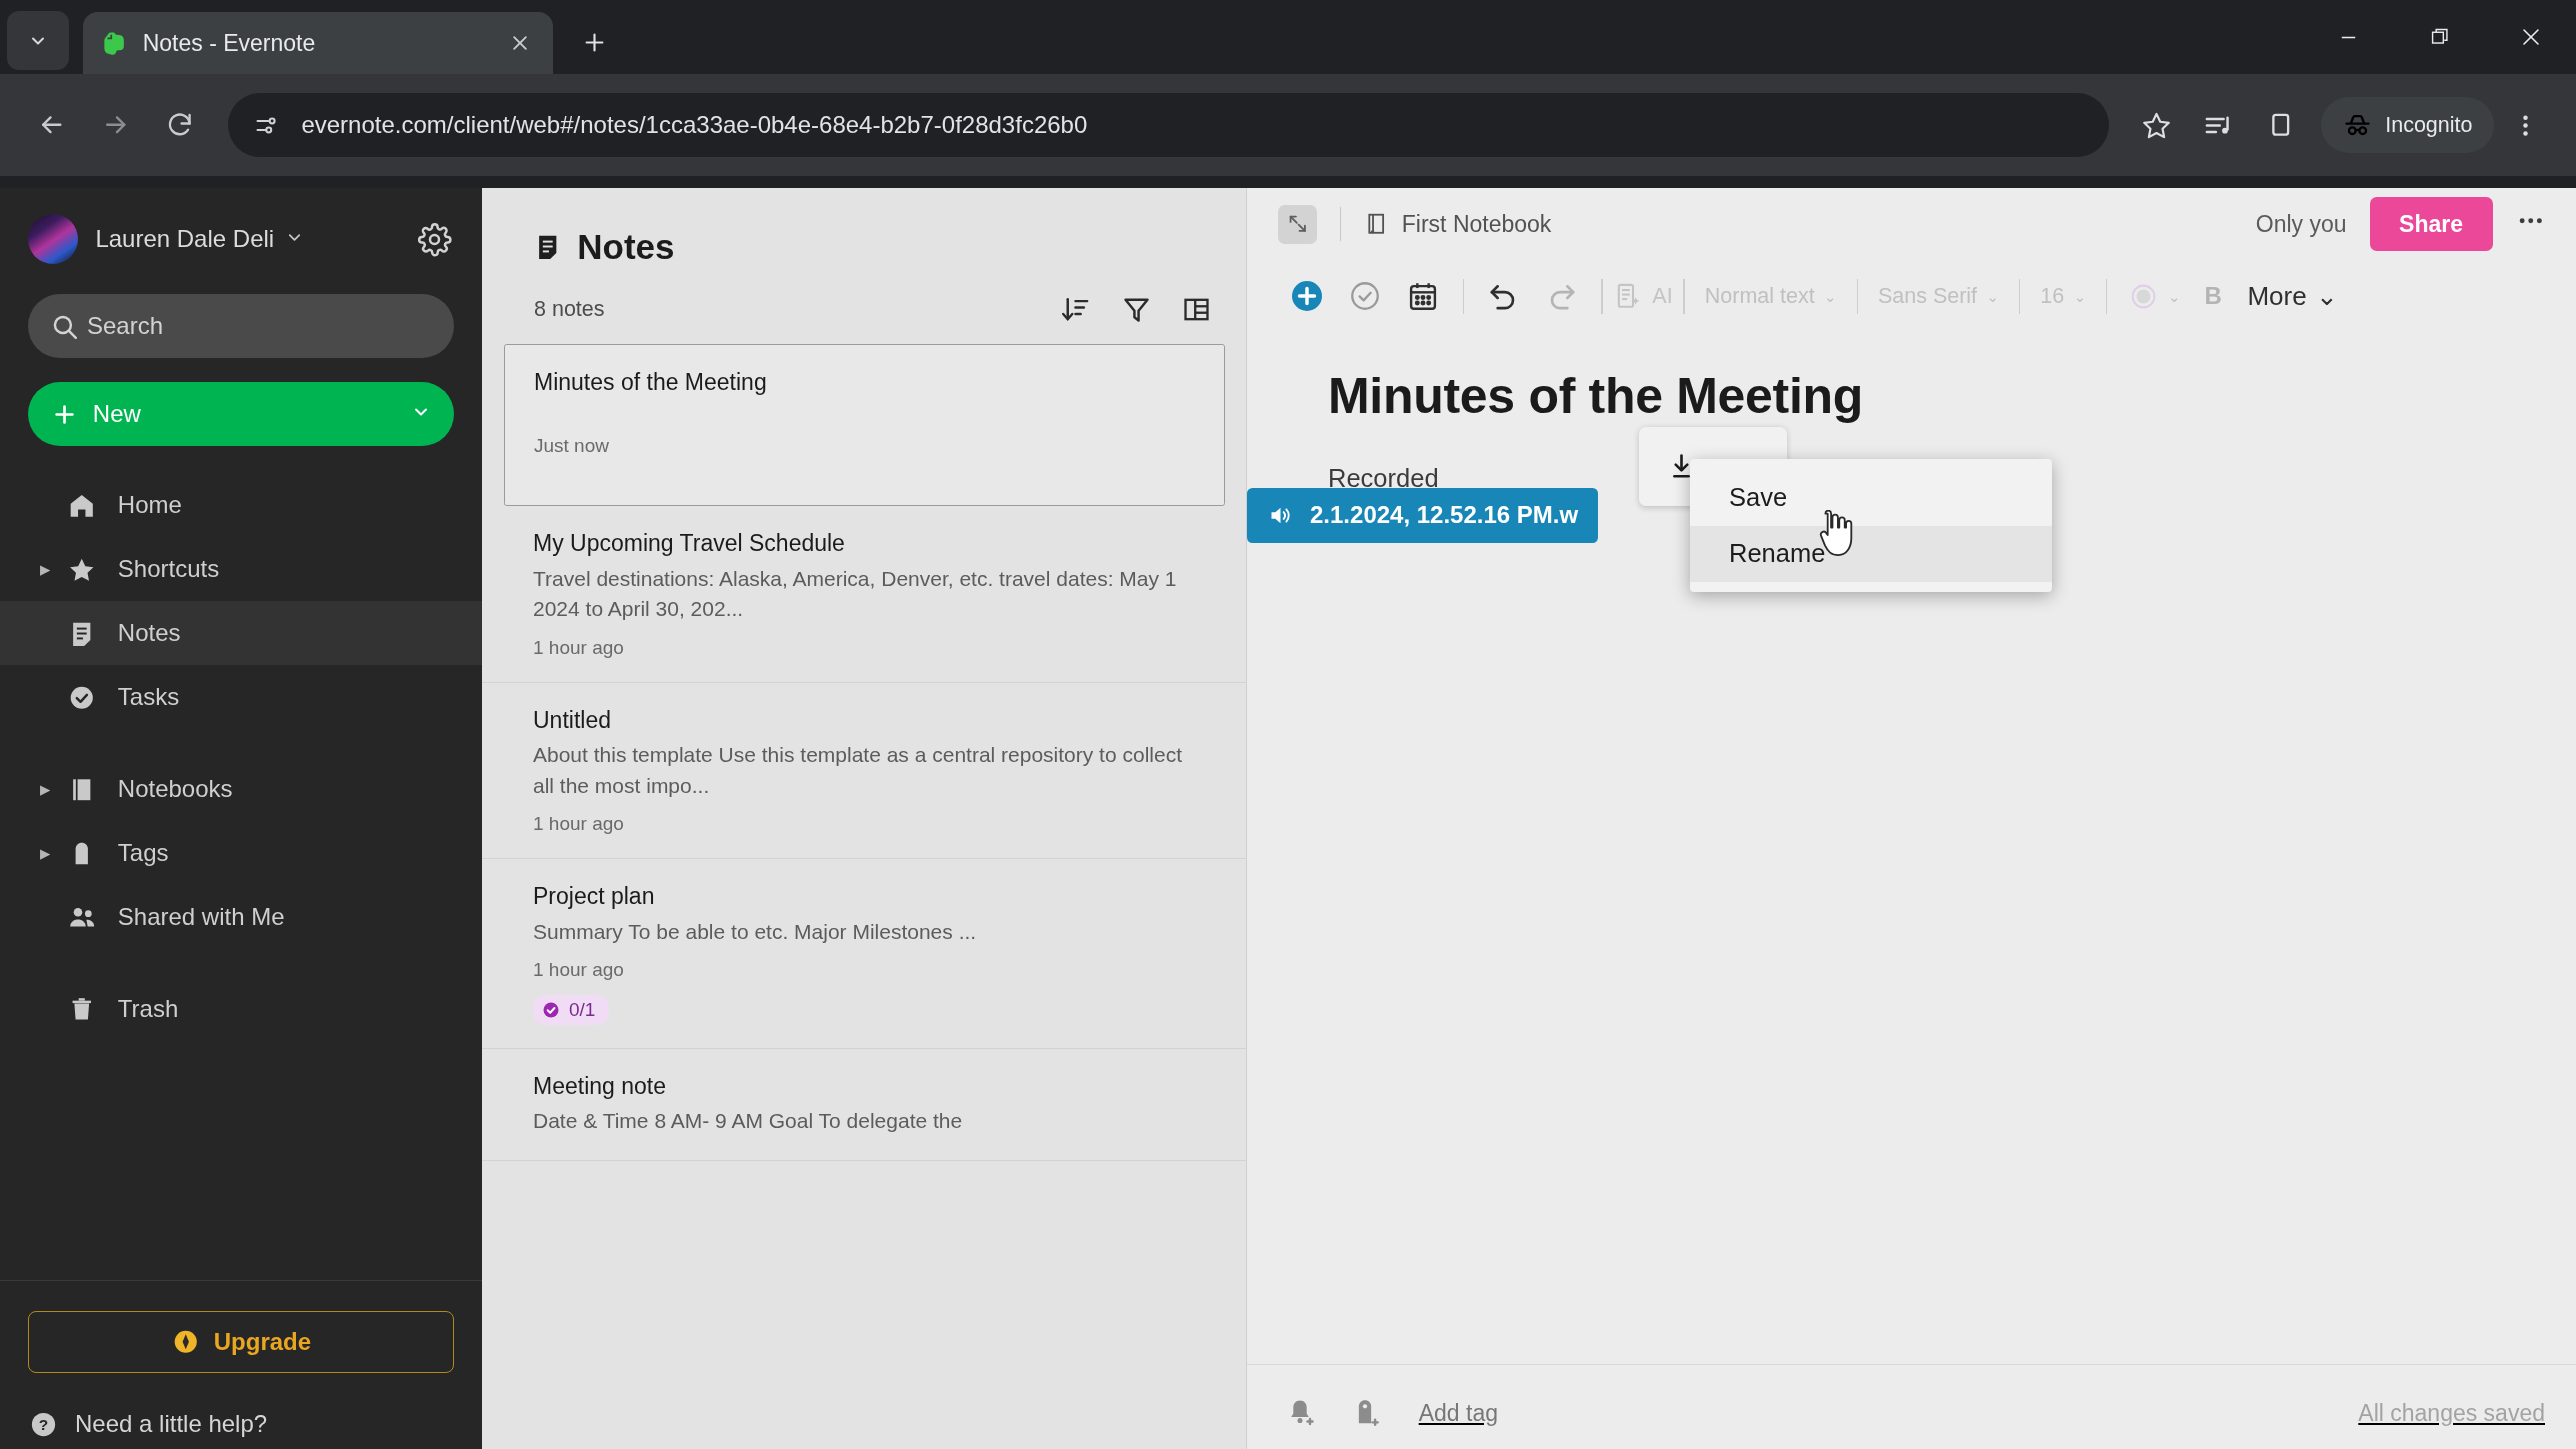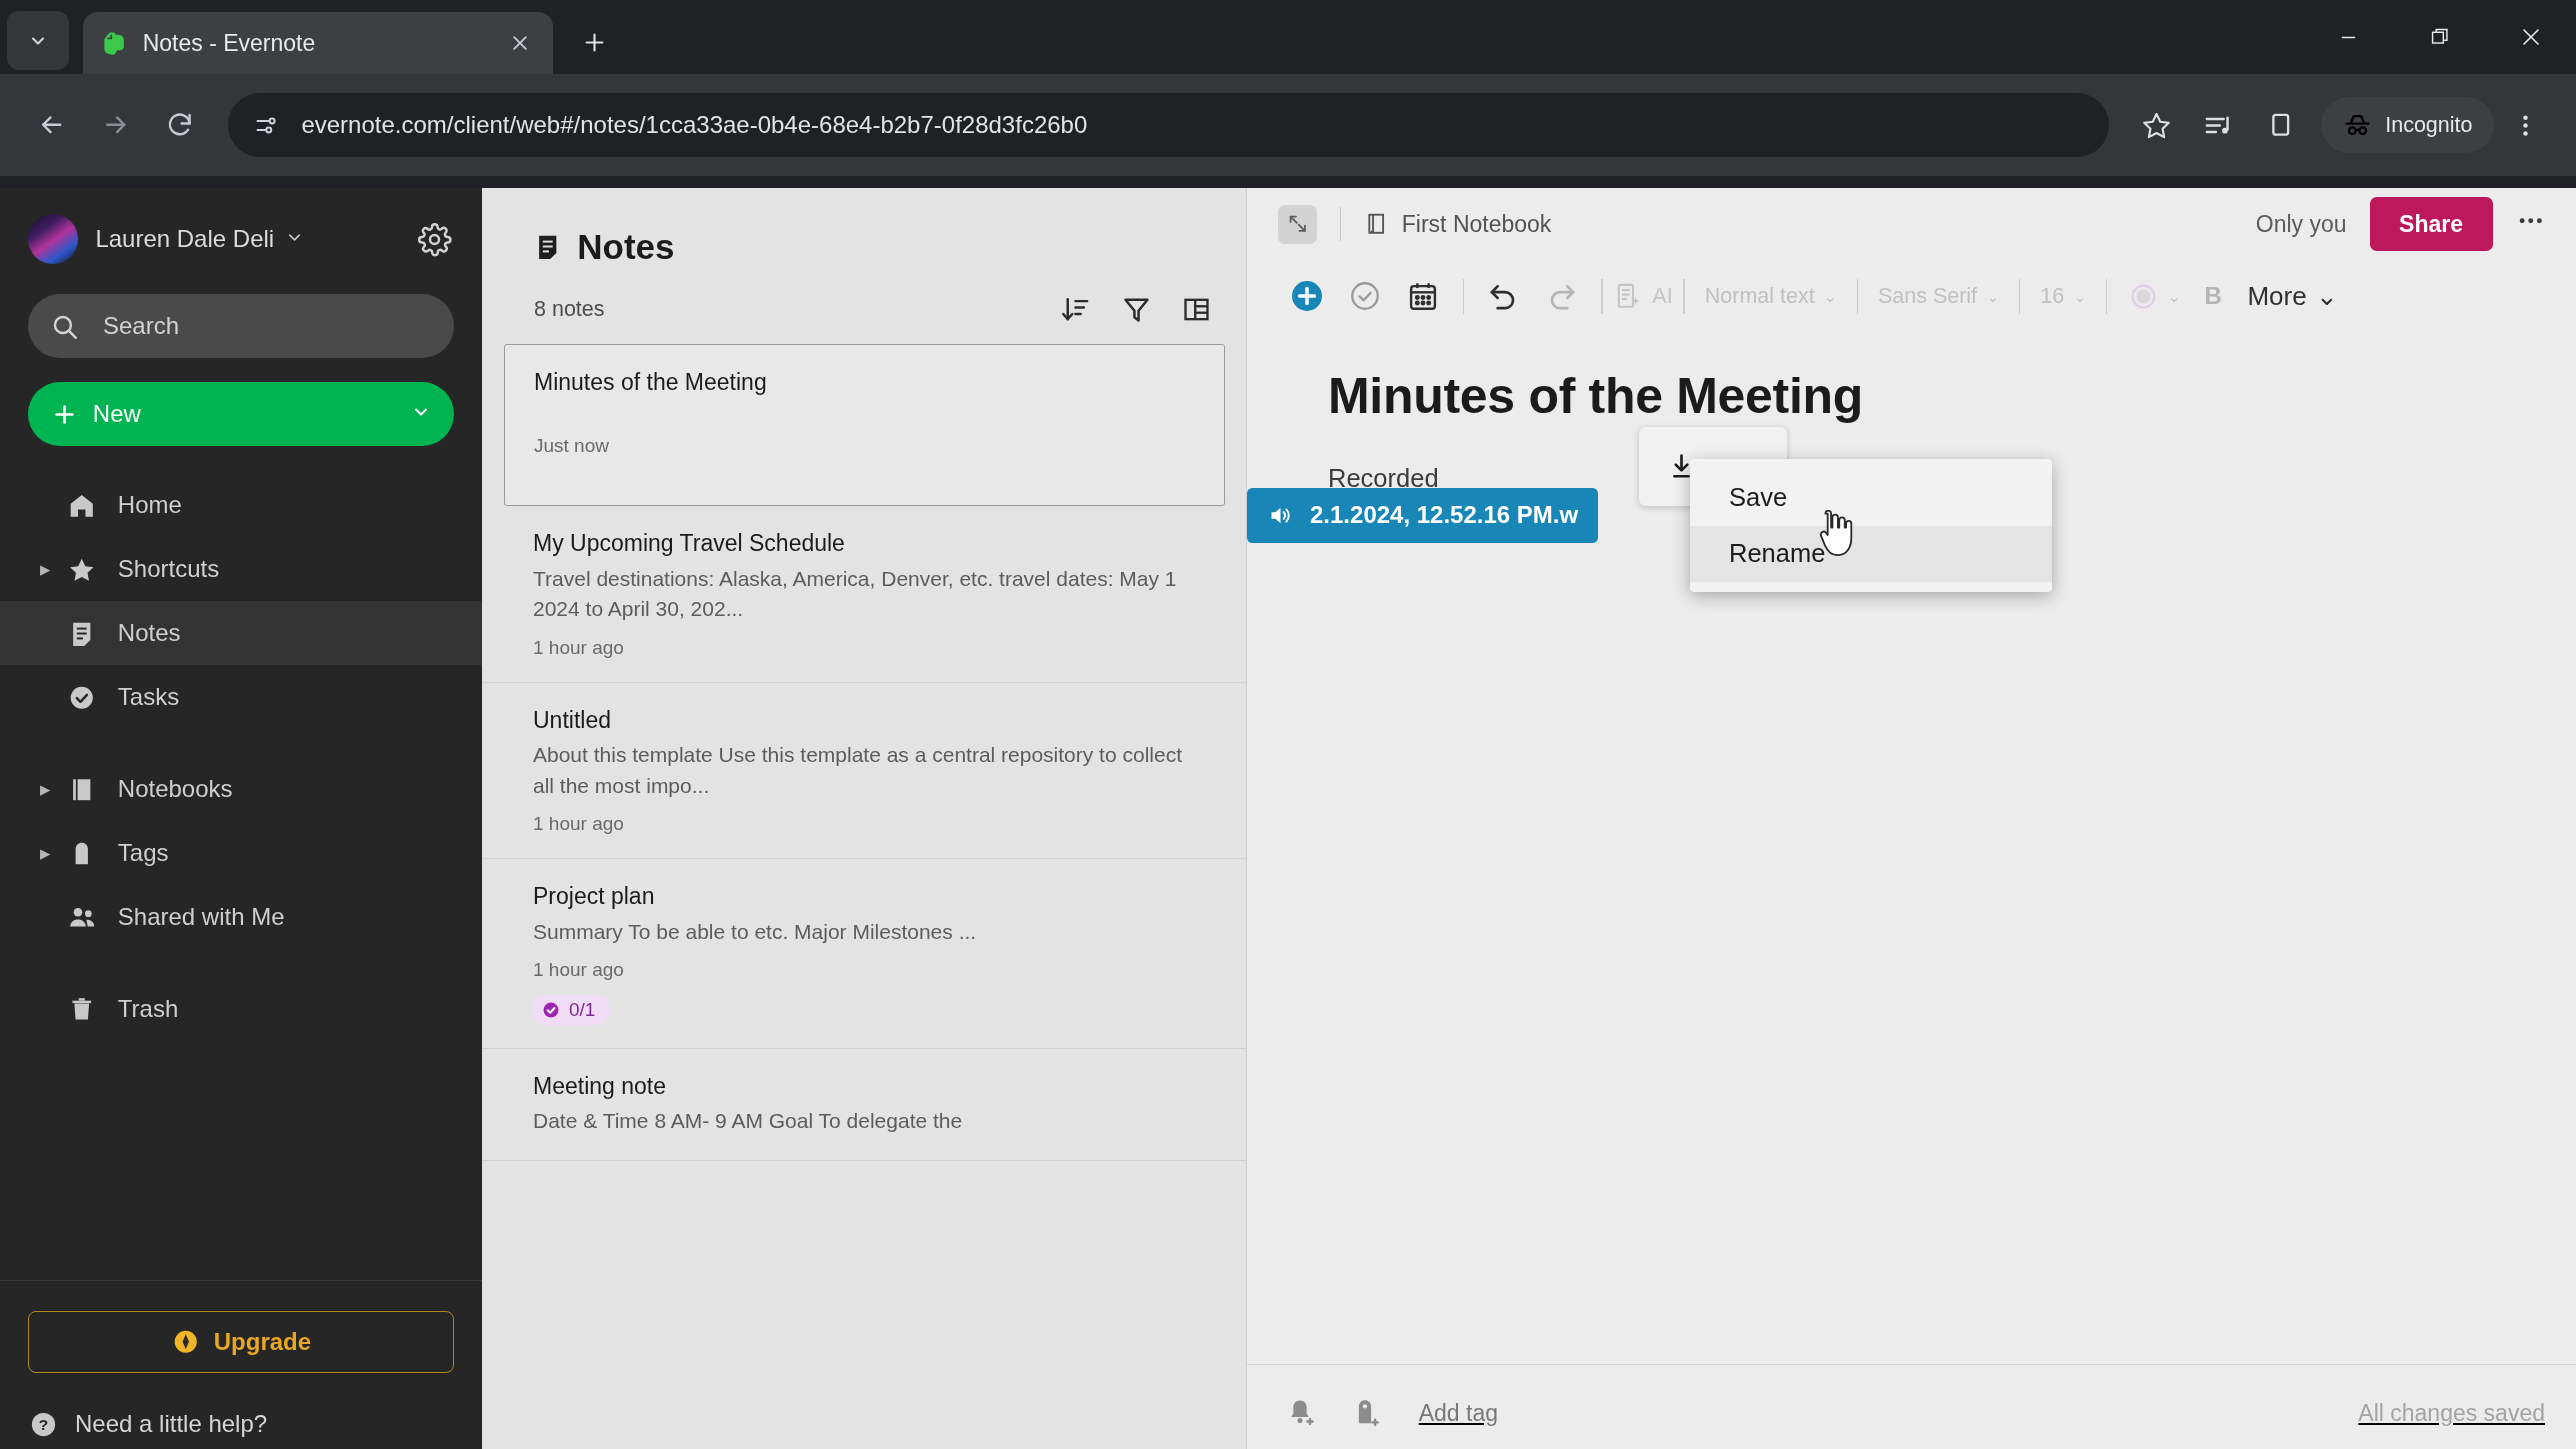--- a/index.html
+++ b/index.html
@@ -92,21 +92,21 @@
     background: linear-gradient(145deg,#1a1026 0%, #3b1c5e 30%, #b0349b 52%, #2c59c9 74%, #120c1c 100%);
   }
   .sb-username { color: #dcdcdc; font-size: 24px; margin-left: 17.4px; white-space: nowrap; }
   .caret-dn { margin-left: 10.7px; color: #c6c6c6; font-size: 16px; }
   .sb-gear { margin-left: auto; color: #d2d2d2; width: 40px; height: 40px; display:flex; align-items:center; justify-content:center; }
 
   .sb-search {
     margin: 14.8px 28px 0 28px; height: 64px; border-radius: 32px; background: #4a4a4a;
     display: flex; align-items: center; padding: 0 21.5px;
   }
-  .sb-search-ph { color: #d3d3d3; font-size: 24px; margin-left: 24px; }
+  .sb-search-ph { color: #d3d3d3; font-size: 24px; margin-left: 8px; }
 
   .sb-new {
     margin: 24px 28px 0 28px; height: 64px; border-radius: 32px;
     background: #00b451; display: flex; align-items: center; padding: 0 23px;
   }
   .sb-new-label { color: #ffffff; font-size: 24px; margin-left: 14.8px; font-weight: 500;}
   .sb-new-caret { margin-left: auto; color: #ffffff; font-size: 17.4px; }
 
   .sb-nav { margin-top: 27px; }
   .sb-item {
@@ -162,21 +162,21 @@
   .ed-head { height: 72px; display: flex; align-items: center; padding: 0 31px; flex: none; }
   .ed-expand {
     width: 39px; height: 39px; border-radius: 6.7px; background: #d3d3d3;
     display: flex; align-items: center; justify-content: center; color: #5e5e5e; flex: none;
   }
   .ed-divider { width: 1.3px; height: 34px; background: #c7c7c7; margin: 0 23px; flex: none; }
   .ed-nb { display: flex; align-items: center; gap: 12px; color: #525252; font-size: 23px; }
   .ed-right { margin-left: auto; display: flex; align-items: center; gap: 23px; }
   .ed-onlyyou { color: #5b5b5b; font-size: 23px; }
   .ed-share {
-    background: #be185d; color: #fff; font-size: 23px; font-weight: 600;
+    background: #ec4899; color: #fff; font-size: 23px; font-weight: 600;
     border-radius: 6.7px; padding: 13.4px 29.5px;
   }
   .ed-more { color: #3c3c3c; font-size: 29.5px; letter-spacing: 2px; }
 
   .ed-toolbar { height: 72px; display: flex; align-items: center; padding: 0 31px; gap: 0; flex: none; }
   .tbi { width: 58px; height: 58px; display: flex; align-items: center; justify-content: center; color: #2f2f2f; flex:none;}
   .tbi.dim { color: #b4b4b4; }
   .tb-sep { width: 1.3px; height: 35px; background: #cdcdcd; margin: 0 10.7px; flex: none; }
   .tb-ai { display: flex; align-items: center; gap: 8px; color: #c4c4c4; font-size: 21.5px; }
   .tb-select { display: flex; align-items: center; gap: 9.4px; color: #c0c0c0; font-size: 21.5px; padding: 0 9.4px; white-space: nowrap; }

